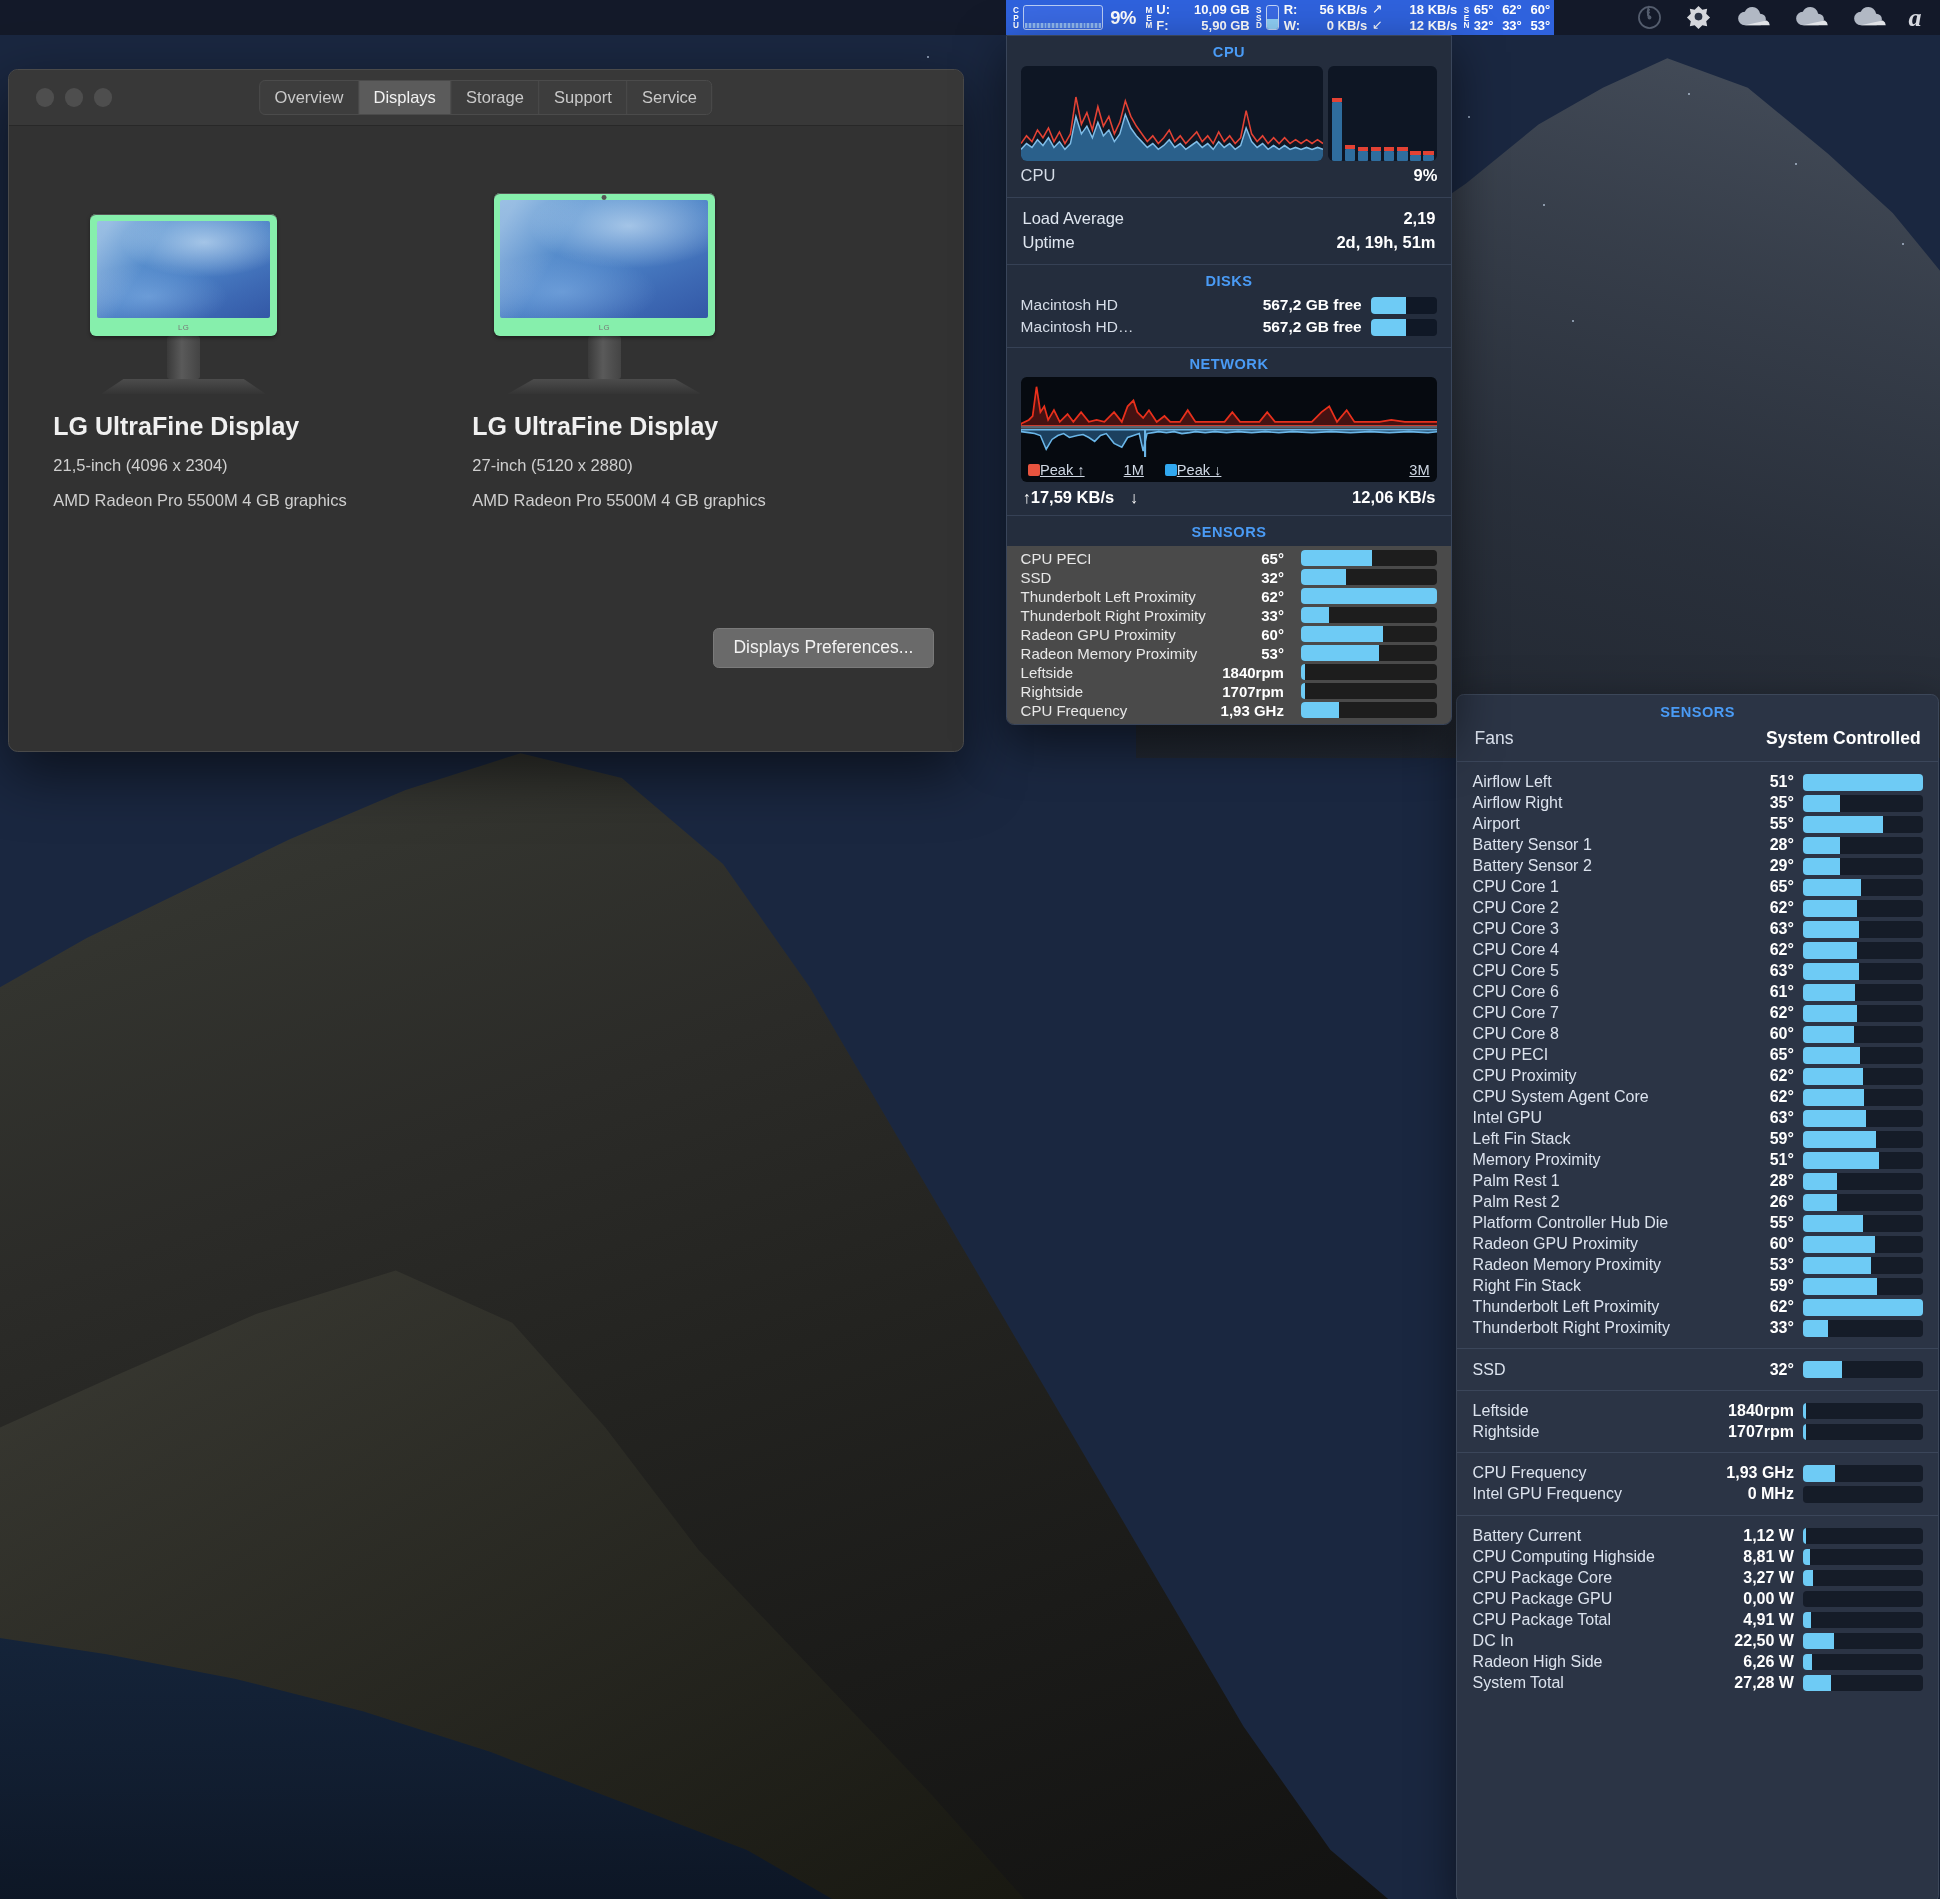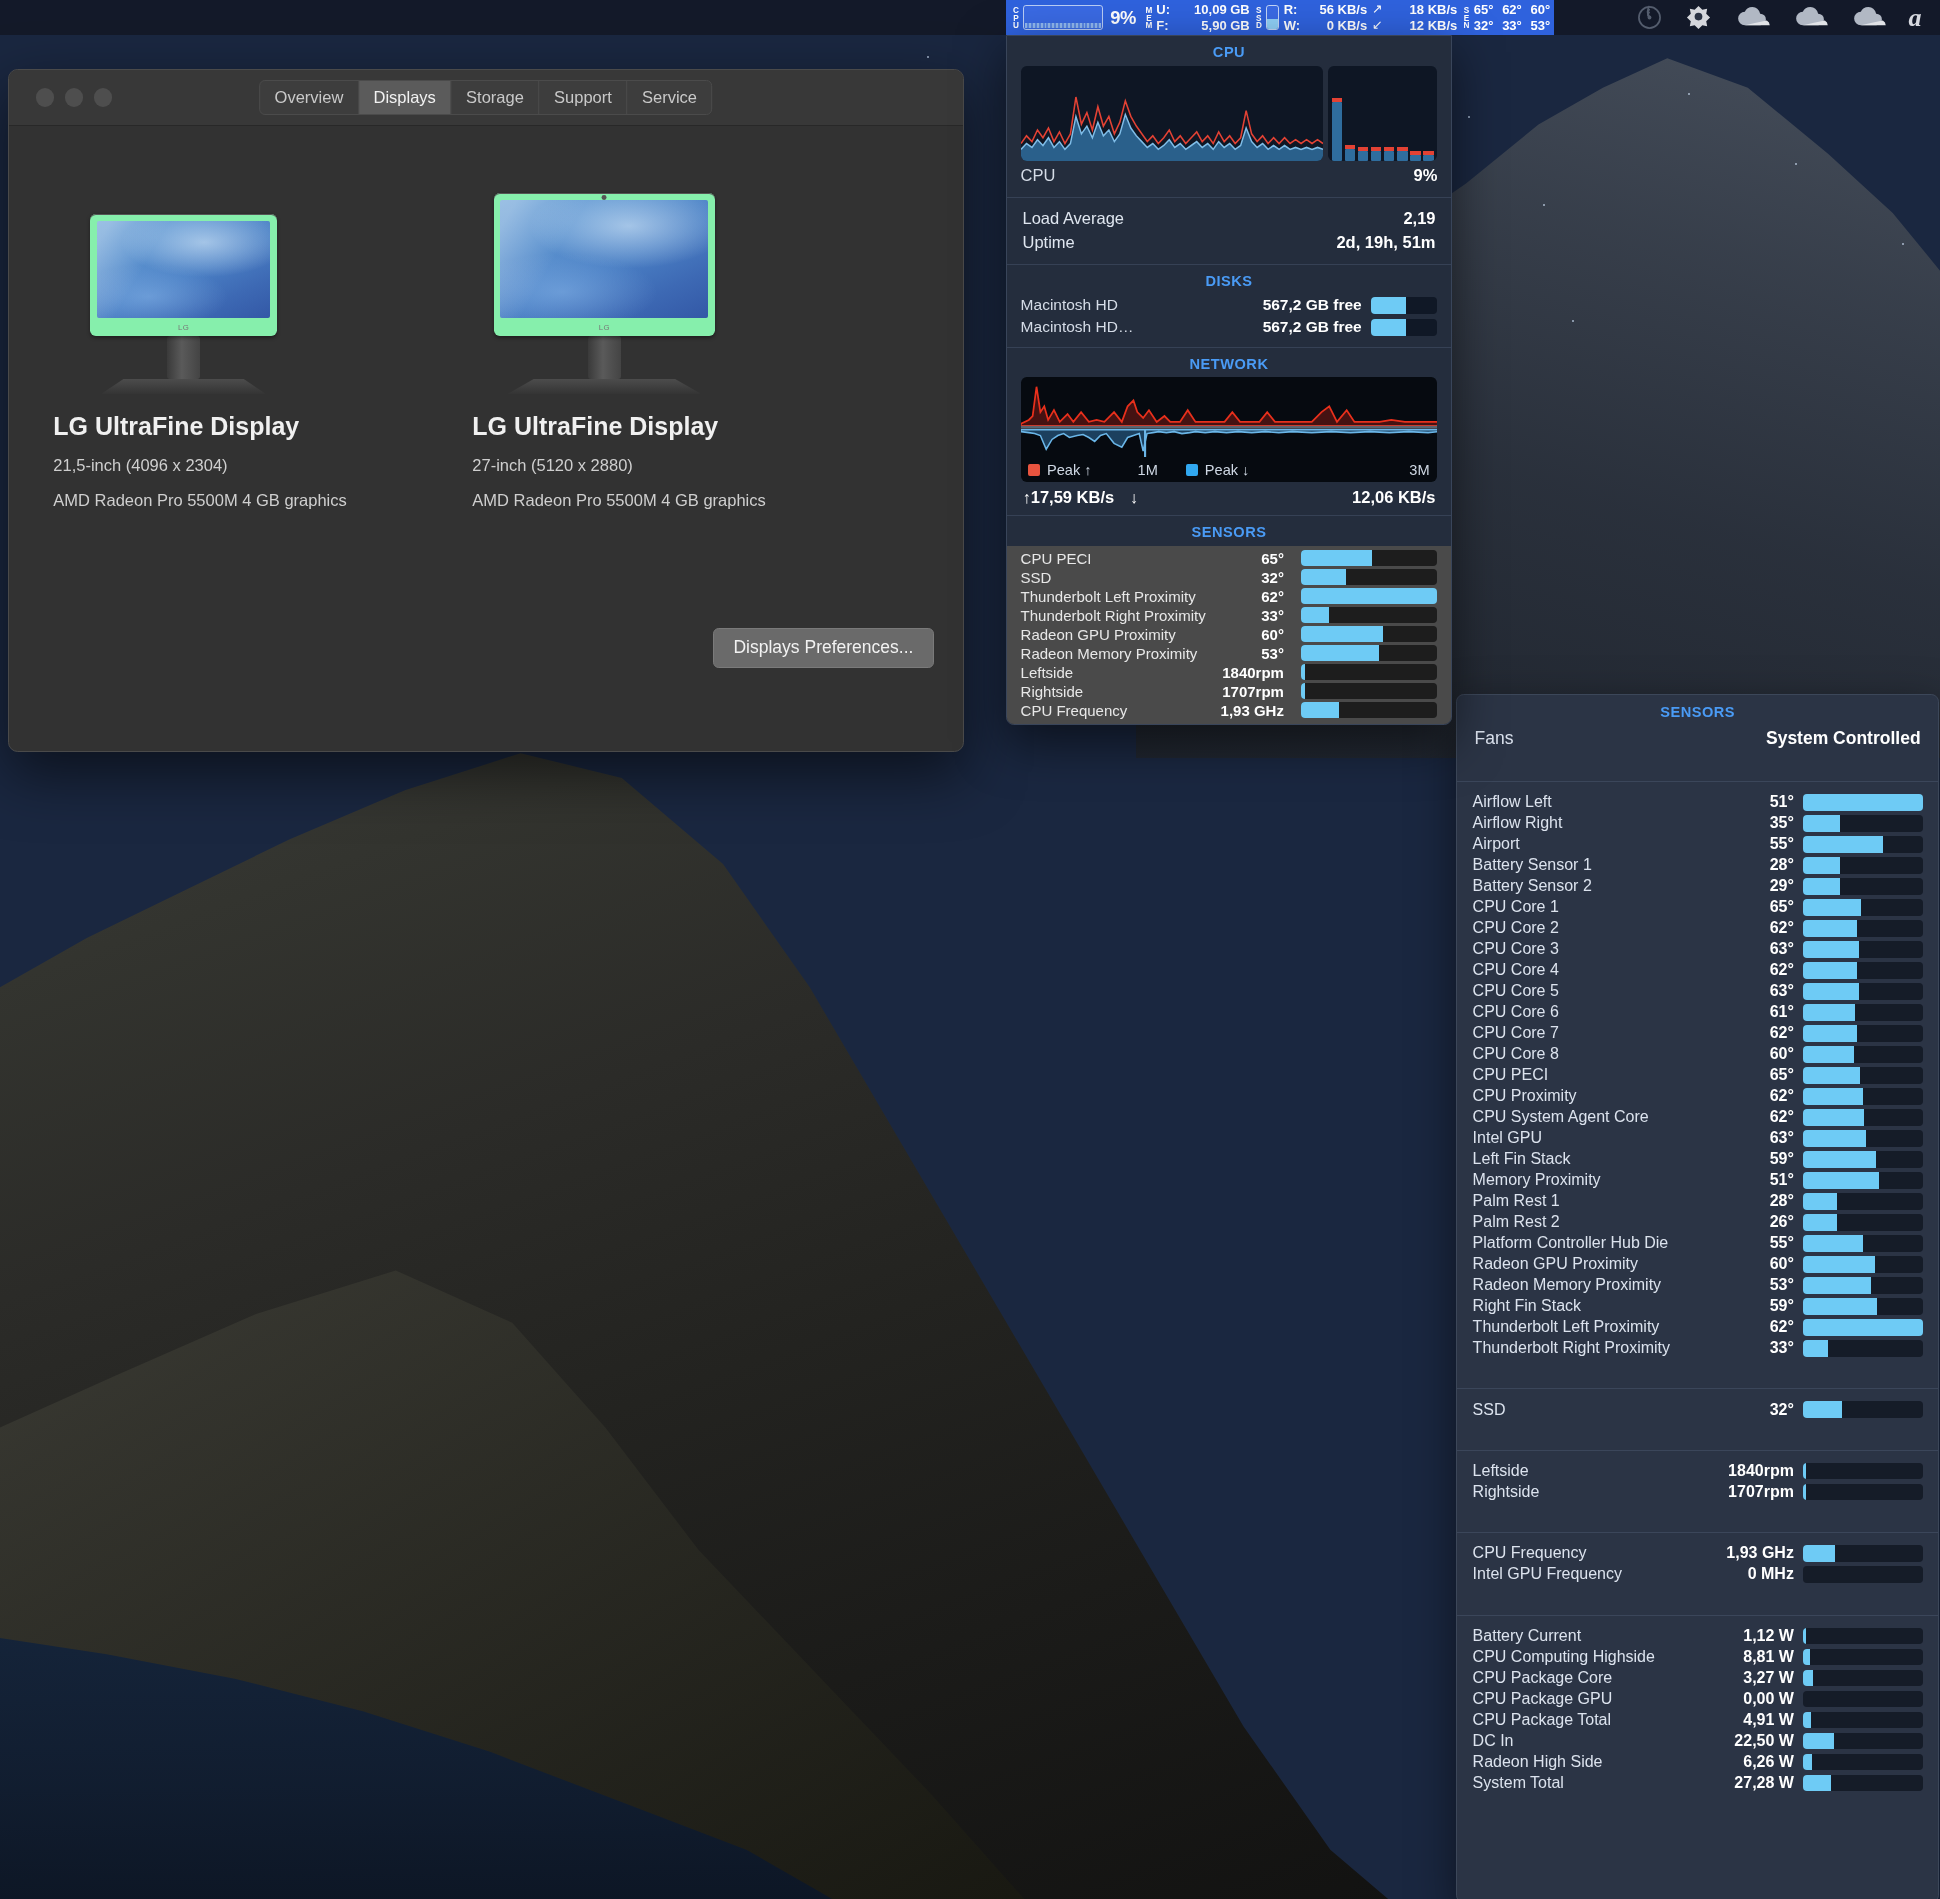--- a/index.html
+++ b/index.html
@@ -192,21 +192,21 @@
   }
   .meter .fill { height:100%; background:#6ecbf5; display:block; }
   .meter-multi { display:flex; }
   .meter-multi span { height:100%; display:block; }
   .meter.sm { width:66px; flex:0 0 66px; }
   .kvline { display:flex; justify-content:space-between; font-size:16.5px; padding:2.9px 15.5px; }
   .kvline .v { font-weight:700; color:#fff; }
   .net-chart { height:105px; background:#060a10; border-radius:5.8px; position:relative; overflow:hidden; }
   .net-legend {
     position:absolute; left:0; right:0; bottom:0; height:25px;
-    display:flex; align-items:center; font-size:14.6px; color:#cfd8e4; padding:0 7.8px; gap:7px;
+    display:flex; align-items:center; font-size:14.6px; color:#cfd8e4; padding:0 7.8px; gap:0;text-decoration:underline;
   }
   .sw { width:11.6px; height:11.6px; border-radius:1.9px; display:inline-block; }
   .sw.up { background:#e8543f; } .sw.dn { background:#31a8f0; }
   .net-rate { display:flex; align-items:center; font-size:16.5px; font-weight:700; color:#fff; padding:5.8px 15.5px 7.8px; }
   .sensor-row {
     display:flex; align-items:center; font-size:15px; padding:1px 13.6px; color:#dde4ee;
   }
   .sensor-row .lab { flex:1; }
   .sensor-row .val { font-weight:700; color:#fff; margin-right:7.8px; white-space:nowrap; }
   .sensors-highlight { background:#4a4a4a; }
@@ -220,21 +220,21 @@
     z-index:55; color:#e2e8f2; overflow:hidden;
     box-shadow:0 15.5px 45px rgba(0,0,0,.5);
   }
   #sensors-panel .sp-title { padding:8.7px 0 4.9px; }
   .fans-row {
     display:flex; justify-content:space-between; align-items:center;
     padding:3.9px 17.5px 11.6px; font-size:17.5px;
   }
   .fans-row .lab { color:#dbe2ee; }
   .fans-row .val { font-weight:700; color:#ffffff; }
-  .sgroup { border-top:1px solid #3b465a; padding:9.7px 0 9.7px;margin-top:20px; }
+  .sgroup { border-top:1px solid #3b465a; padding:9.7px 0 9.7px; }
   .srow {
     display:flex; align-items:center; font-size:16px; padding:1.5px 15.5px; color:#dce3ee;
   }
   .srow .lab { flex:1; }
   .srow .val { font-weight:700; color:#fff; margin-right:8.7px; white-space:nowrap; }
   .srow .meter { width:120px; flex:0 0 120px; height:16.5px; background:#151c28; margin-left:0; }
 </style>
 </head>
 <body>
 

